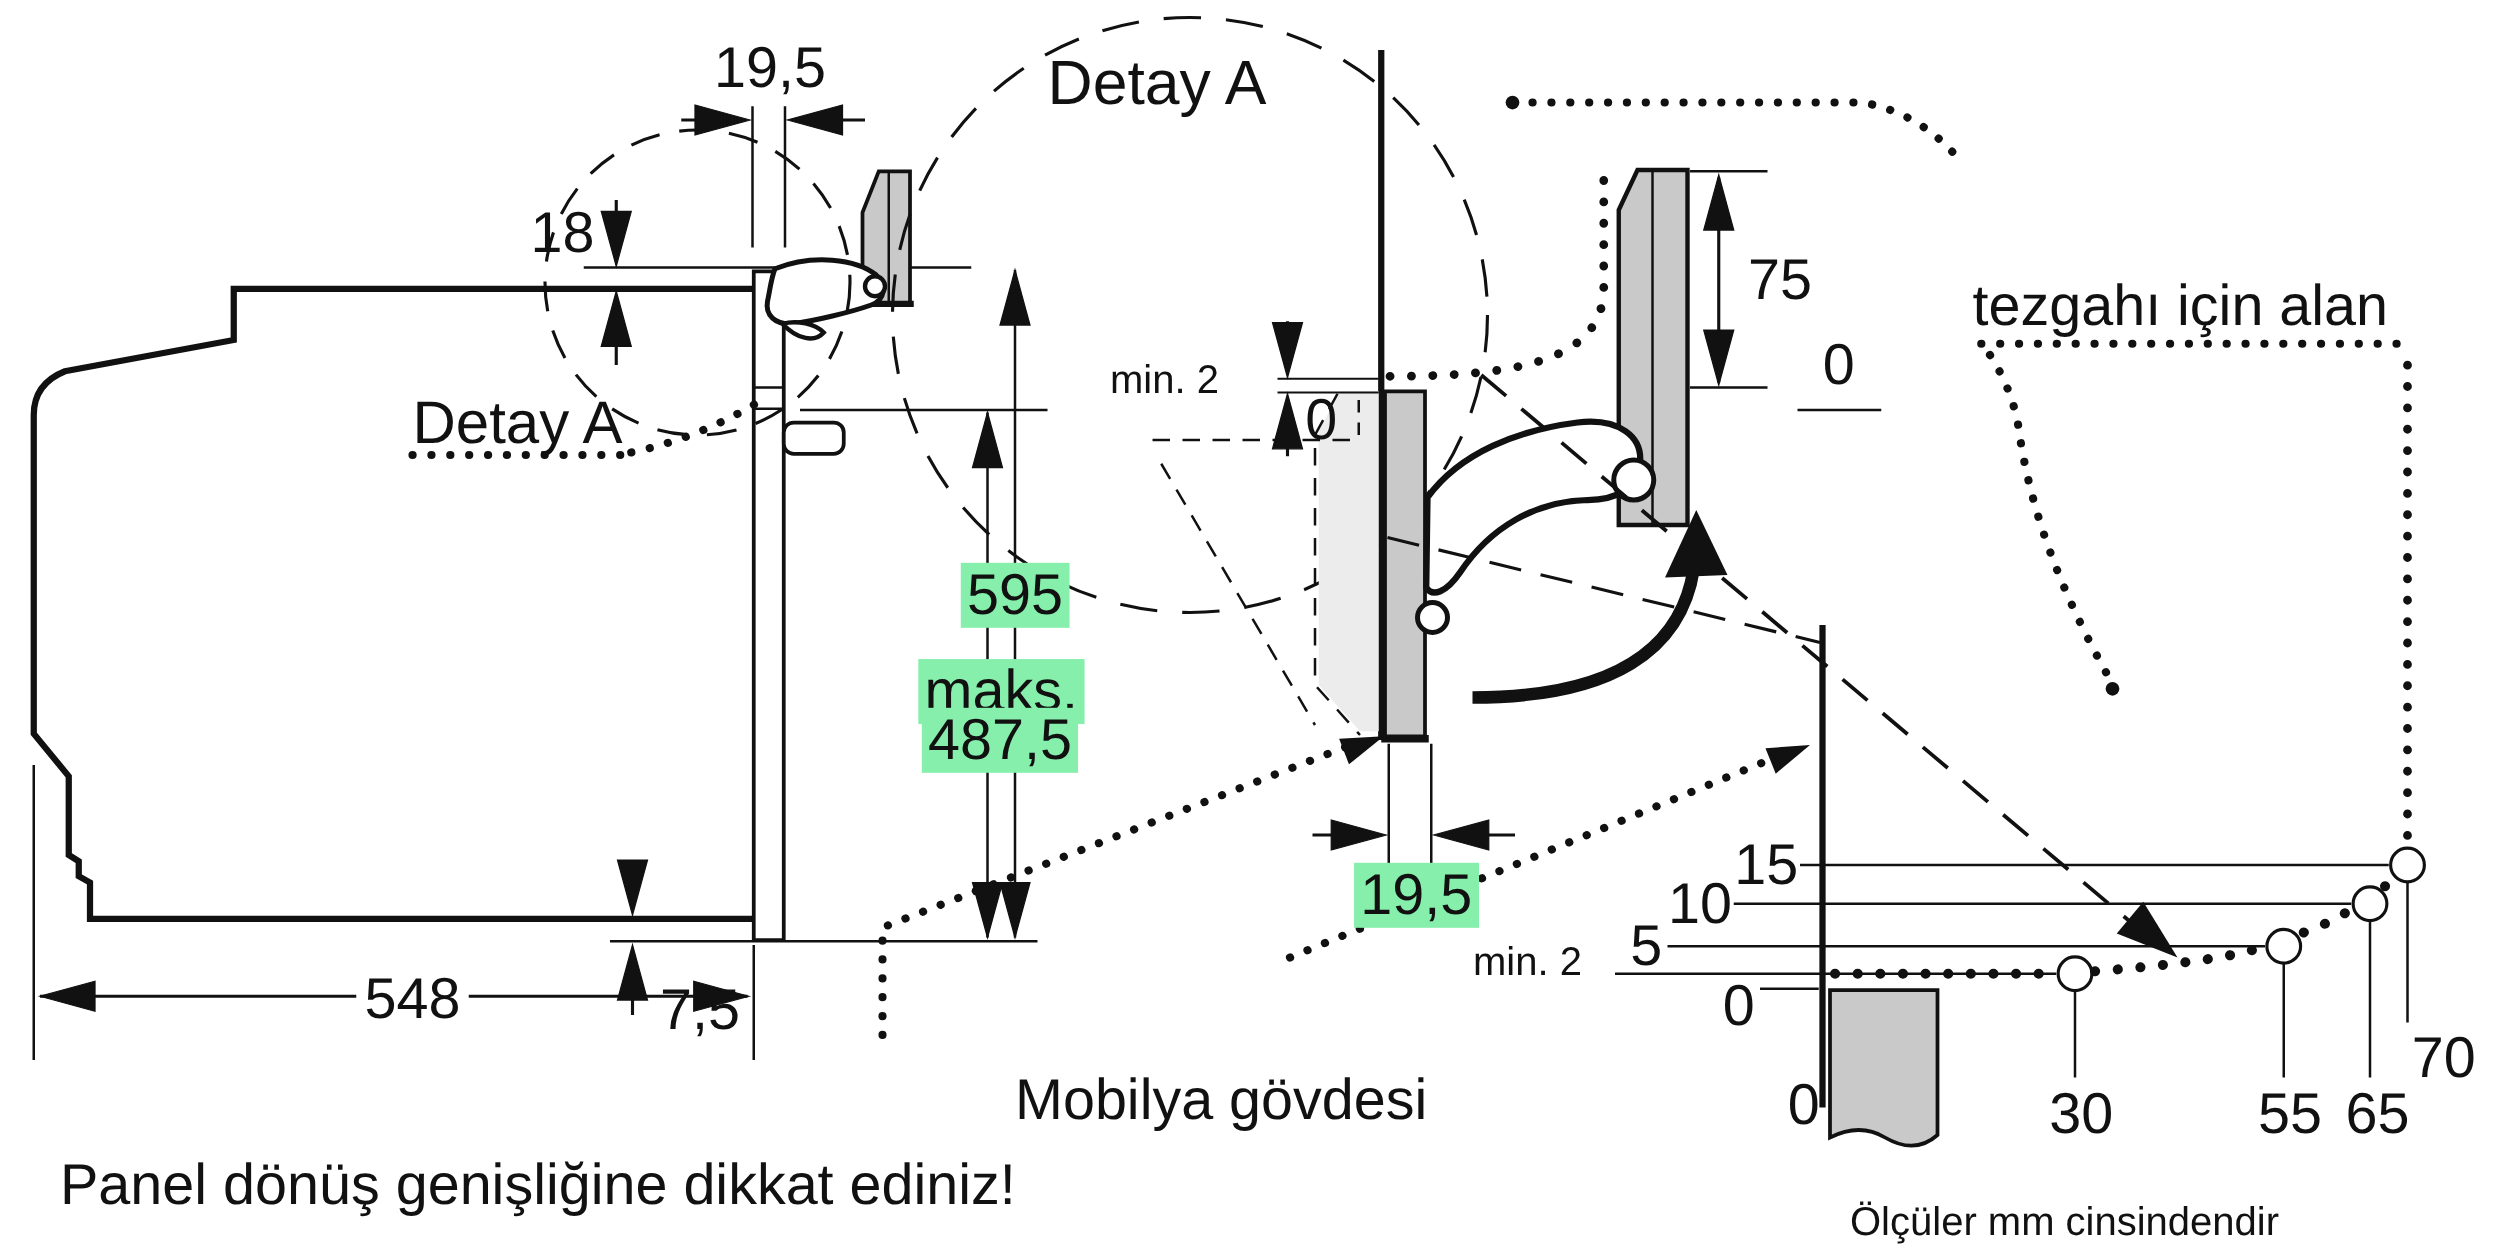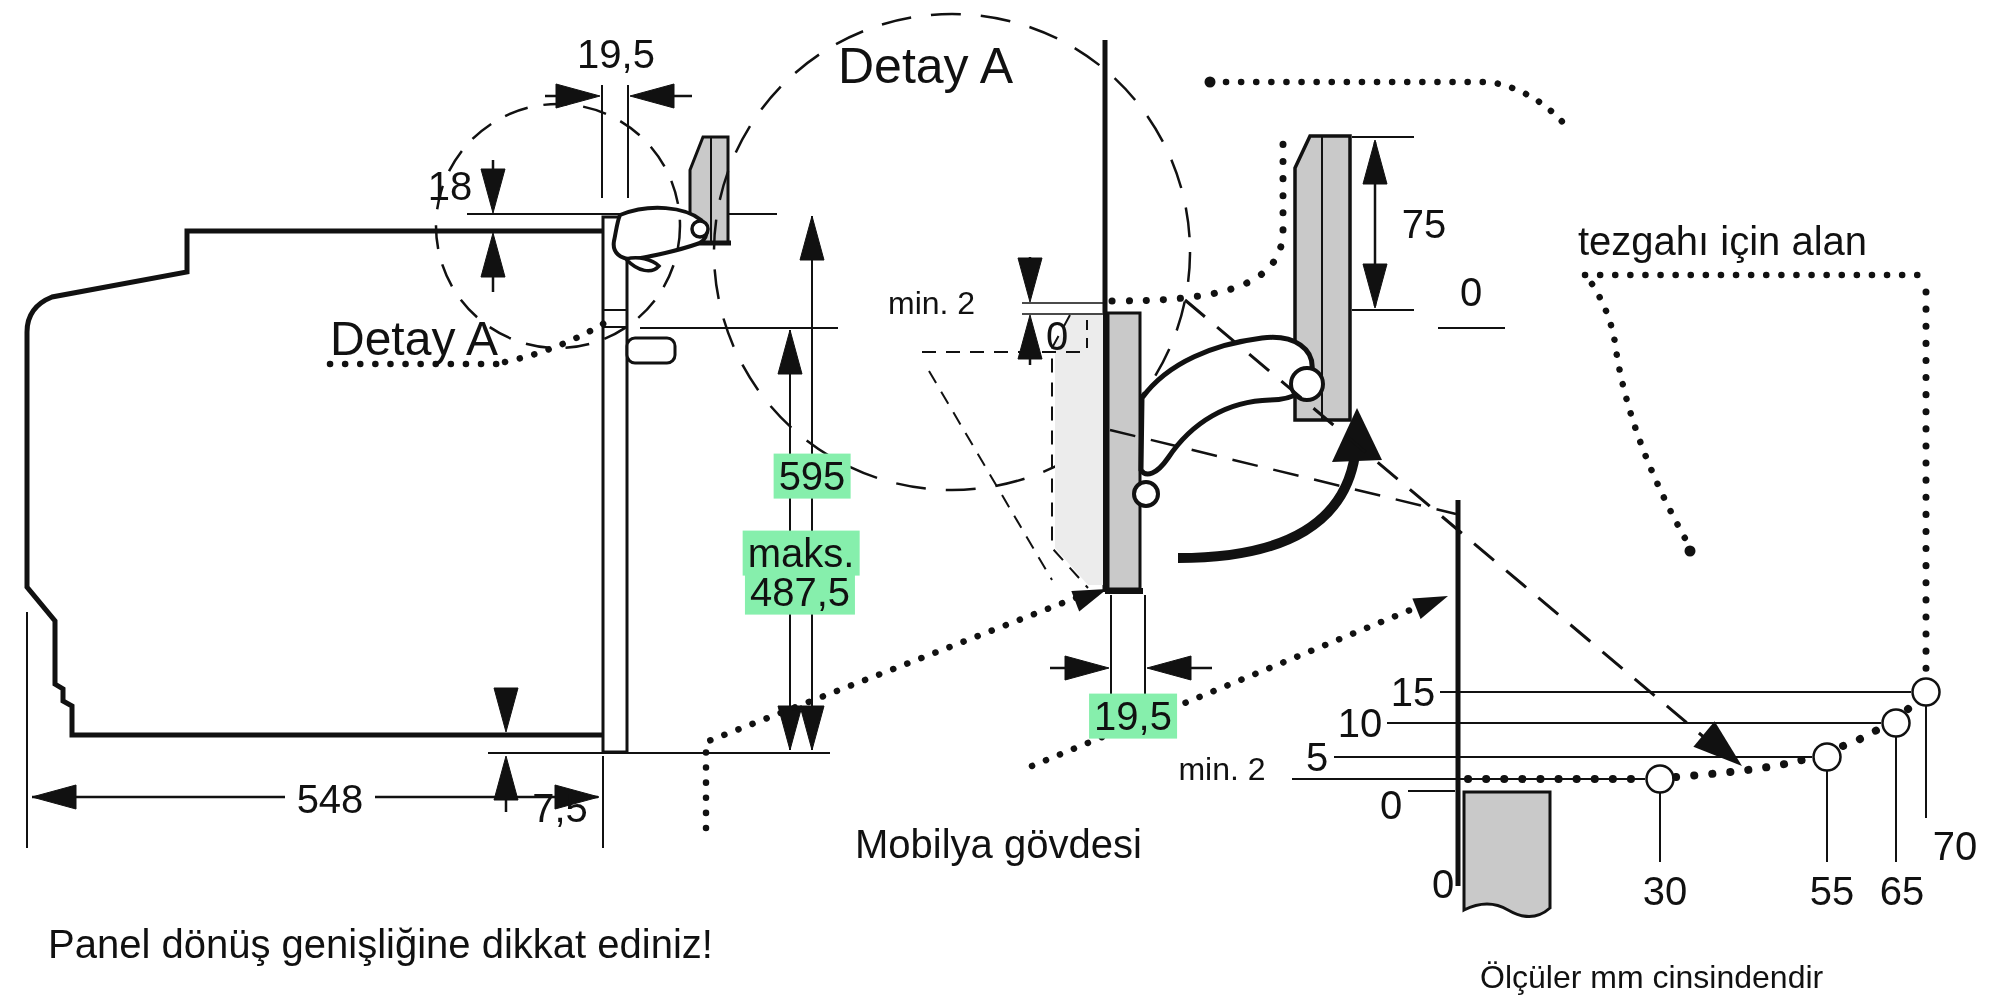--- a/index.html
+++ b/index.html
@@ -1,19 +1,19 @@
 <!DOCTYPE html>
 <html><head>
 <meta charset="utf-8">
 <style>
   html,body{margin:0;padding:0;background:#fff;}
   .stage{position:relative;width:2000px;height:1000px;background:#fff;overflow:hidden;
          font-family:"Liberation Sans",sans-serif;color:#111;}
   .stage svg{position:absolute;left:0;top:0;}
-  .lb{position:absolute;font-size:40px;line-height:1.12;color:#111;white-space:nowrap;}
+  .lb{position:absolute;font-size:46px;line-height:1.12;color:#111;white-space:nowrap;}
   .ctr{transform:translate(-50%,-50%);}
   .bg{background:#86efac;padding:0 5px;}
   .f50{font-size:50px;}
   .f48{font-size:48px;}
   .f44{font-size:32px;}
 </style>
 </head>
 <body>
 
 <div class="stage">
@@ -177,21 +177,21 @@
   <div class="lb ctr" style="left:330px;top:799px;">548</div>
   <div class="lb ctr" style="left:560px;top:808px;">7,5</div>
   <div class="lb" style="left:48px;top:922px;">Panel dönüş genişliğine dikkat ediniz!</div>
 
   <div class="lb f50" style="left:838px;top:38px;">Detay A</div>
   <div class="lb f44" style="left:888px;top:286px;">min. 2</div>
   <div class="lb ctr" style="left:1057px;top:336px;">0</div>
   <div class="lb ctr" style="left:1424px;top:224px;">75</div>
   <div class="lb ctr" style="left:1471px;top:292px;">0</div>
   <div class="lb ctr bg" style="left:1133px;top:716px;">19,5</div>
-  <div class="lb" style="left:812px;top:822px;margin-left:43px;">Mobilya gövdesi</div>
+  <div class="lb" style="left:812px;top:854px;">Mobilya gövdesi</div>
   <div class="lb" style="left:1578px;top:219px;">tezgahı için alan</div>
 
   <div class="lb ctr" style="left:1413px;top:692px;">15</div>
   <div class="lb ctr" style="left:1360px;top:723px;text-align:center;">10</div>
   <div class="lb ctr" style="left:1317px;top:757px;">5</div>
   <div class="lb ctr f44" style="left:1222px;top:770px;">min. 2</div>
   <div class="lb ctr" style="left:1391px;top:805px;">0</div>
   <div class="lb ctr" style="left:1443px;top:884px;">0</div>
   <div class="lb ctr" style="left:1665px;top:891px;">30</div>
   <div class="lb ctr" style="left:1832px;top:891px;">55</div>

